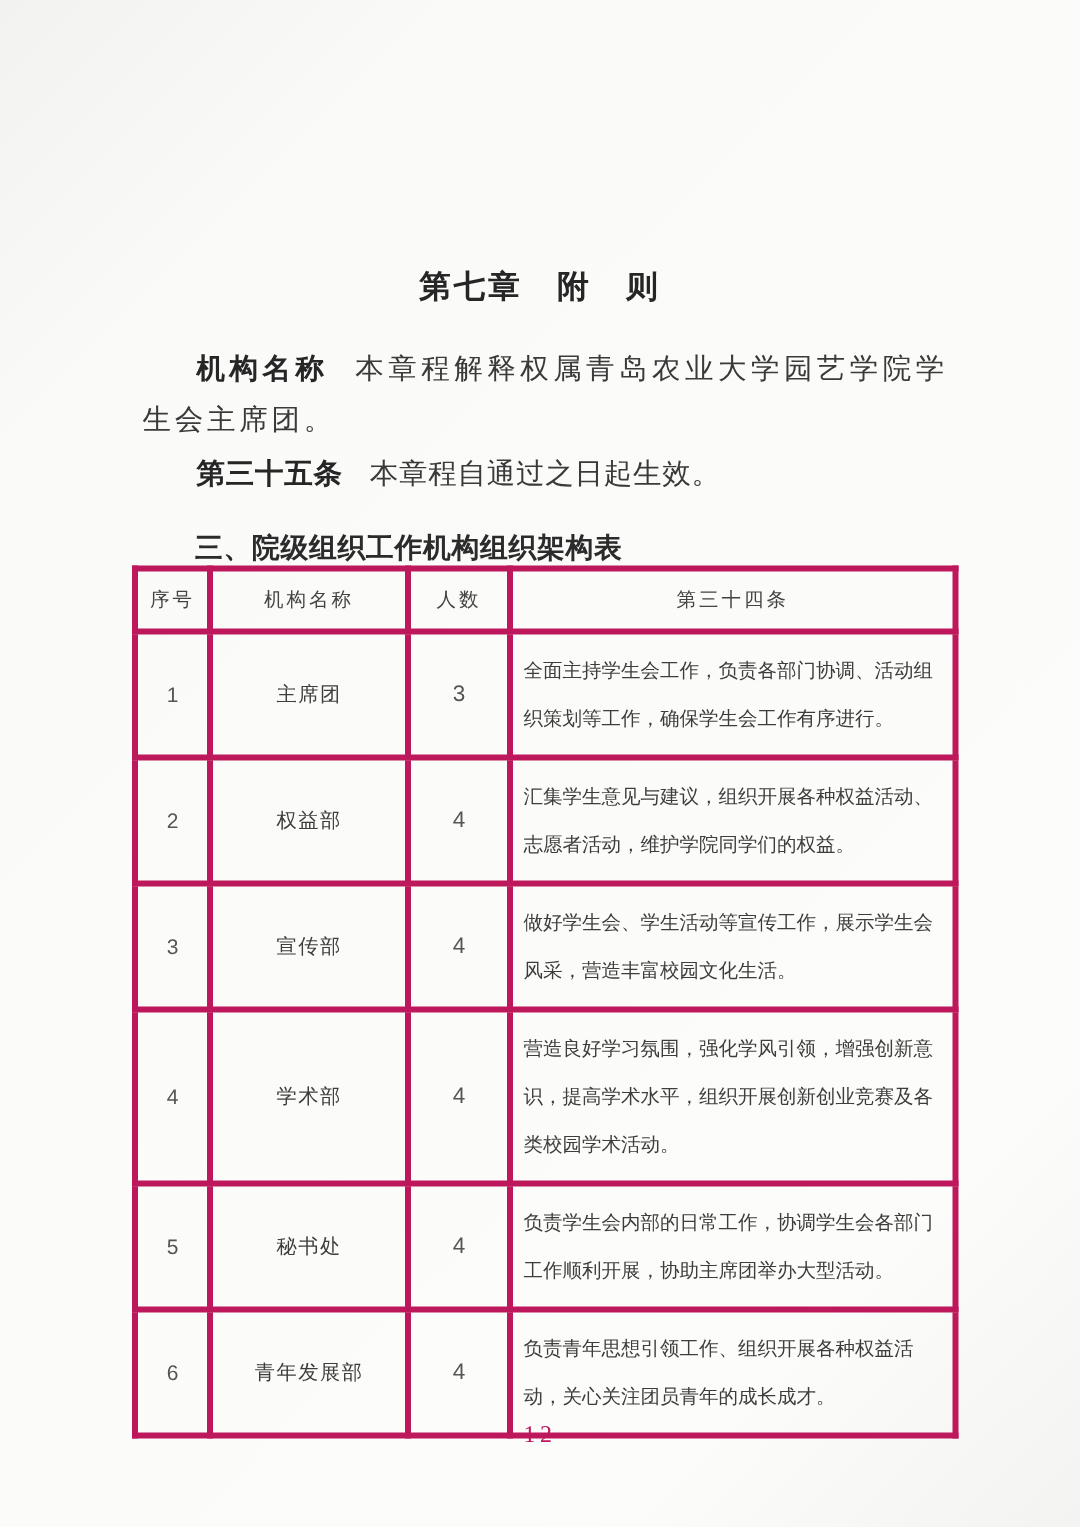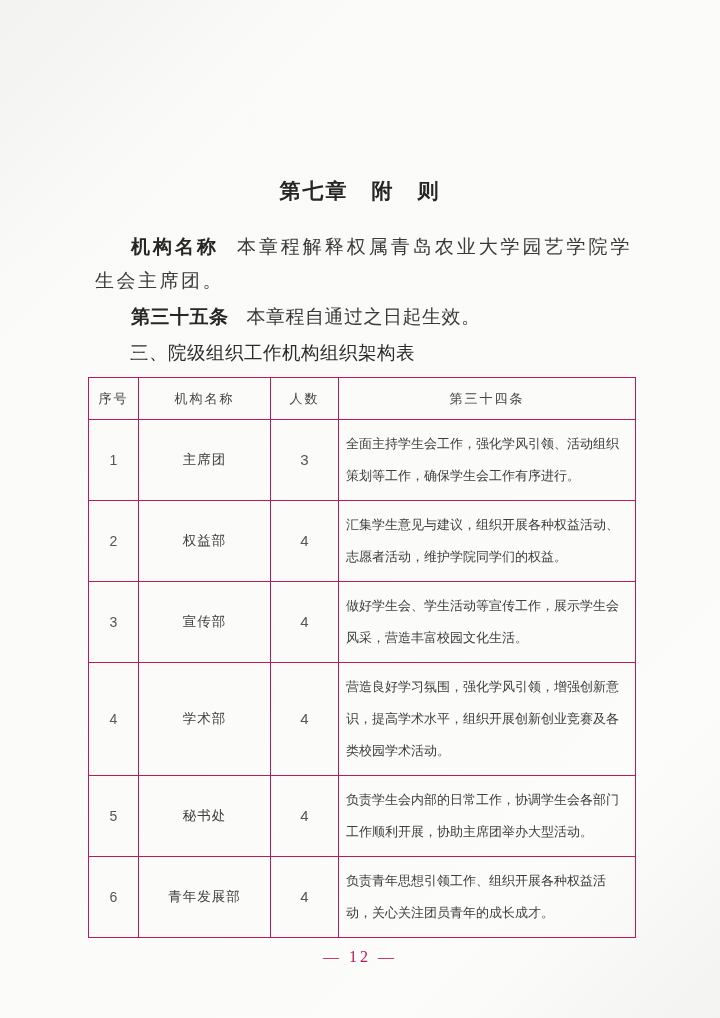--- a/index.html
+++ b/index.html
@@ -49,44 +49,44 @@
     text-indent: 36px;
     letter-spacing: 0.5px;
   }
   .article-label {
     font-weight: bold;
     color: #262626;
     margin-right: 18px;
   }
   .section-heading {
     position: absolute;
-    top: 293px;
+    top: 305px;
     left: 130px;
     font-family: "Liberation Sans", "DejaVu Sans", sans-serif;
     font-size: 18.5px;
-    font-weight: normal;
+    font-weight: bold;
     color: #2b2b2b;
     letter-spacing: 0.5px;
   }
   table.org-table {
     position: absolute;
     top: 330px;
     left: 88px;
     width: 547px;
     border-collapse: collapse;
     table-layout: fixed;
     font-size: 13px;
     color: #3d3d3d;
   }
   .org-table col.c1 { width: 50px; }
   .org-table col.c2 { width: 132px; }
   .org-table col.c3 { width: 68px; }
   .org-table col.c4 { width: 297px; }
   .org-table th, .org-table td {
-    border: 1px solid #be185d;
+    border: 4px solid #be185d;
     vertical-align: middle;
   }
   .org-table thead th {
     height: 42px;
     font-weight: normal;
     font-size: 13px;
     text-align: center;
     color: #444;
     letter-spacing: 2px;
   }
@@ -152,21 +152,21 @@
         <th>机构名称</th>
         <th>人数</th>
         <th>第三十四条</th>
       </tr>
     </thead>
     <tbody>
         <tr>
       <td class="cell-no">1</td>
       <td class="cell-name">主席团</td>
       <td class="cell-count">3</td>
-      <td class="cell-duty">全面主持学生会工作，强化学风引领、活动组织策划等工作，确保学生会工作有序进行。</td>
+      <td class="cell-duty">全面主持学生会工作，负责各部门协调、活动组织策划等工作，确保学生会工作有序进行。</td>
     </tr>
         <tr>
       <td class="cell-no">2</td>
       <td class="cell-name">权益部</td>
       <td class="cell-count">4</td>
       <td class="cell-duty">汇集学生意见与建议，组织开展各种权益活动、志愿者活动，维护学院同学们的权益。</td>
     </tr>
         <tr>
       <td class="cell-no">3</td>
       <td class="cell-name">宣传部</td>

